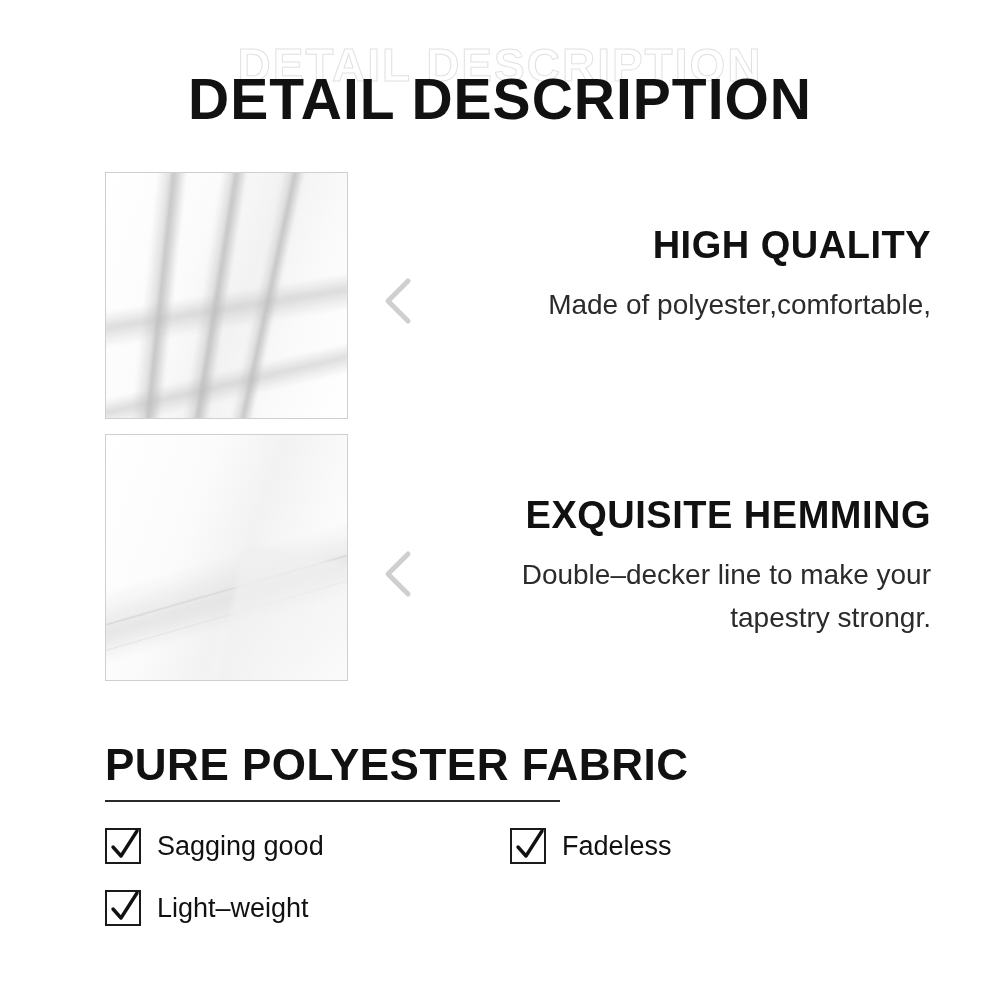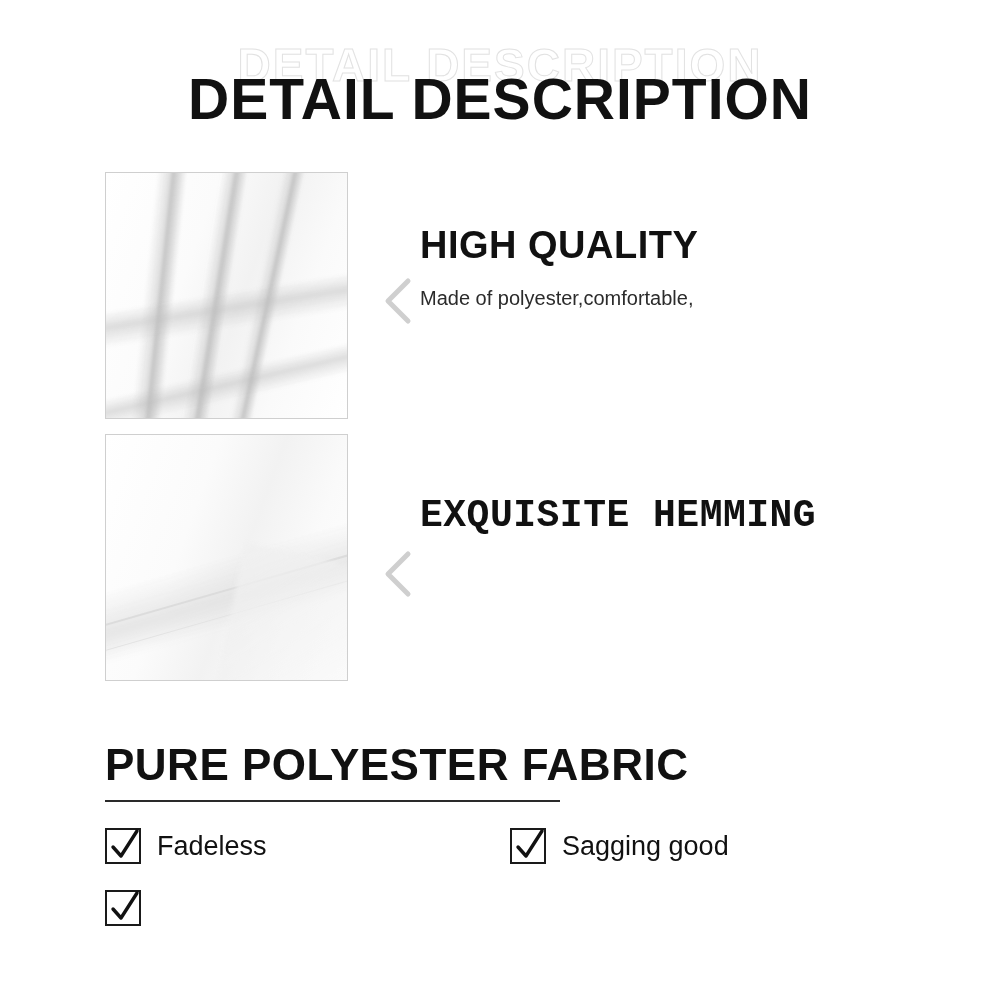--- a/index.html
+++ b/index.html
@@ -136,39 +136,39 @@
     position: absolute;
     left: 382px;
     width: 34px;
     height: 48px;
   }
   .arrow-1 { top: 105px; }
   .arrow-2 { top: 116px; }
 
   .feature-text {
     position: absolute;
-    left: 420px;
+    left: 411px;
     width: 520px;
-    text-align: left;
+    text-align: right;
   }
   .feature-heading {
     font-size: 38px;
     font-weight: bold;
     letter-spacing: 0.5px;
     color: #111111;
     white-space: nowrap;
   }
   .feature-body {
     margin-top: 16px;
-    font-size: 20px;
+    font-size: 28px;
     line-height: 1.55;
     color: #2b2b2b;
   }
   .f1-text { top: 52px; }
-  .f2-text { top: 60px; font-family: Liberation Mono, monospace; }
+  .f2-text { top: 60px; }
 
   
   .fabric-section {
     position: absolute;
     top: 740px;
     left: 105px;
     width: 790px;
   }
   .fabric-title {
     font-size: 44px;
@@ -257,51 +257,54 @@
 
   <div class="arrow-icon arrow-2">
     <svg width="34" height="48" viewBox="0 0 34 48" aria-hidden="true">
       <polyline points="26,4 6,24 26,44" fill="none" stroke="#cfcfcf" stroke-width="5" stroke-linecap="round" stroke-linejoin="round"></polyline>
     </svg>
   </div>
 
   <div class="feature-text f2-text">
     <div class="feature-heading">EXQUISITE HEMMING</div>
     <div class="feature-body">
+      <div>Double–decker line to make your</div>
+      <div>tapestry strongr.</div>
     </div>
   </div>
 </div>
 
 <div class="fabric-section">
   <div class="fabric-title">PURE POLYESTER FABRIC</div>
   <div class="fabric-rule"></div>
 
   <div class="check-grid">
+
+    <div class="check-item">
+      <span class="checkbox">
+        <svg width="32" height="38" viewBox="0 0 32 38" aria-hidden="true">
+          <polyline points="4,20 12,29 28,4" fill="none" stroke="#111111" stroke-width="3.4" stroke-linecap="round" stroke-linejoin="round"></polyline>
+        </svg>
+      </span>
+      <span class="check-label">Sagging good</span>
+    </div>
 
     <div class="check-item">
       <span class="checkbox">
         <svg width="32" height="38" viewBox="0 0 32 38" aria-hidden="true">
           <polyline points="4,20 12,29 28,4" fill="none" stroke="#111111" stroke-width="3.4" stroke-linecap="round" stroke-linejoin="round"></polyline>
         </svg>
       </span>
       <span class="check-label">Fadeless</span>
     </div>
 
     <div class="check-item">
       <span class="checkbox">
         <svg width="32" height="38" viewBox="0 0 32 38" aria-hidden="true">
           <polyline points="4,20 12,29 28,4" fill="none" stroke="#111111" stroke-width="3.4" stroke-linecap="round" stroke-linejoin="round"></polyline>
         </svg>
       </span>
-      <span class="check-label">Sagging good</span>
-    </div>
-
-    <div class="check-item">
-      <span class="checkbox">
-        <svg width="32" height="38" viewBox="0 0 32 38" aria-hidden="true">
-          <polyline points="4,20 12,29 28,4" fill="none" stroke="#111111" stroke-width="3.4" stroke-linecap="round" stroke-linejoin="round"></polyline>
-        </svg>
-      </span>
+      <span class="check-label">Light–weight</span>
     </div>
 
 
   </div>
 </div>
 
 </body></html>

